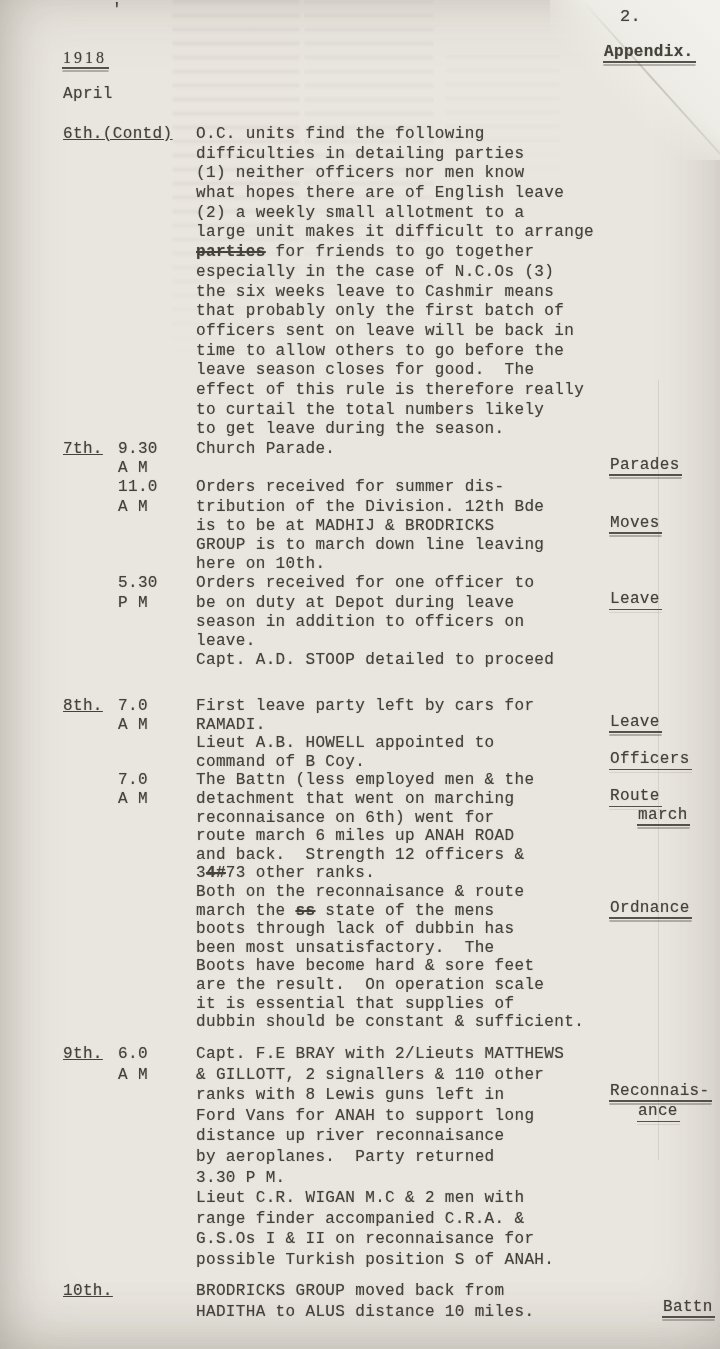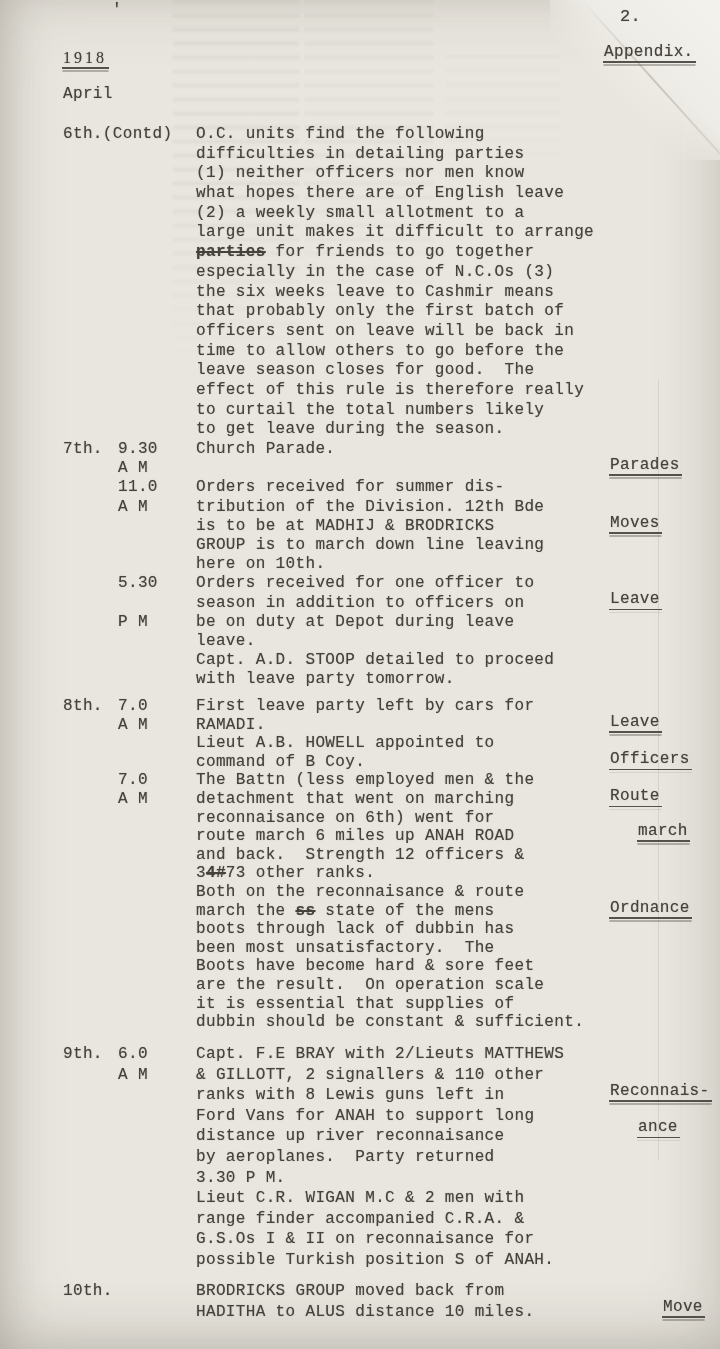--- a/index.html
+++ b/index.html
@@ -32,42 +32,42 @@
 
   
   .tw{font-size:16px;letter-spacing:.35px;line-height:1;white-space:pre;
       text-shadow:0 0 1px rgba(69,66,60,.5);}
 
   
   .hdr{position:absolute;}
   #page-number{left:620px;top:8px;font-size:17px;}
   #stray-mark{left:112px;top:2px;font-size:16px;}
   #year{left:63px;top:50px;letter-spacing:3px;font-family:Liberation Serif, serif;}
-  #appendix{left:604px;top:44px;}
+  #appendix{left:604px;top:44px;font-weight:bold;}
   #month{left:63px;top:86px;}
 
   
   .ul2{position:relative;display:inline-block;}
   .ul2::after{content:"";position:absolute;left:-1px;right:-2px;bottom:-3px;height:1.6px;
     background:currentColor;opacity:.9;
     box-shadow:0 3px 0 -.4px rgba(69,66,60,.65);}
 
   
   .entry{position:absolute;left:0;width:720px;}
   #entry-0{top:126px;--lh:19.7px;}
   #entry-1{top:441px;--lh:19.2px;}
   #entry-2{top:698px;--lh:18.6px;}
   #entry-3{top:1046px;--lh:20.6px;}
   #entry-4{top:1283px;--lh:21px;}
   .line{position:relative;height:var(--lh);}
-  .c-d{position:absolute;left:63px;top:0;}
+  .c-d{position:absolute;left:63px;top:0;text-decoration:underline;}
   .c-t{position:absolute;left:118px;top:0;}
   .c-b{position:absolute;left:196px;top:0;}
   .c-m{position:absolute;left:610px;top:16px;}
-  .c-m.mi1{left:638px;margin-top:16px;}
+  .c-m.mi1{left:638px;}
   .c-m.mi2{left:663px;}
   .st{font-weight:bold;text-decoration:line-through;text-decoration-thickness:2.4px;}
 </style>
 </head>
 <body>
 
 <div class="paper-shade"></div>
 <div class="fold-tr"></div>
 <div class="crease-tr"></div>
 <div class="vcrease"></div>
@@ -159,34 +159,31 @@
     </div>
     <div class="line">
       <span class="c-b tw">here on 10th.</span>
     </div>
     <div class="line">
       <span class="c-t tw">5.30</span>
       <span class="c-b tw">Orders received for one officer to</span>
       <span class="c-m tw"><span class="ul2">Leave</span></span>
     </div>
     <div class="line">
-      <span class="c-b tw">season in addition to officers on</span>
-    </div>
-    <div class="line">
       <span class="c-t tw">P M</span>
       <span class="c-b tw">be on duty at Depot during leave</span>
     </div>
     <div class="line">
+      <span class="c-b tw">season in addition to officers on</span>
+    </div>
+    <div class="line">
       <span class="c-b tw">leave.</span>
     </div>
     <div class="line">
       <span class="c-b tw">Capt. A.D. STOOP detailed to proceed</span>
-    </div>
-    <div class="line">
-      <span class="c-b tw">with leave party tomorrow.</span>
     </div>
   </div>
 <div class="entry" id="entry-2">
     <div class="line">
       <span class="c-d tw">8th.</span>
       <span class="c-t tw">7.0</span>
       <span class="c-b tw">First leave party left by cars for</span>
       <span class="c-m tw"><span class="ul2">Leave</span></span>
     </div>
     <div class="line">
@@ -285,18 +282,18 @@
       <span class="c-b tw">G.S.Os I &amp; II on reconnaisance for</span>
     </div>
     <div class="line">
       <span class="c-b tw">possible Turkish position S of ANAH.</span>
     </div>
   </div>
 <div class="entry" id="entry-4">
     <div class="line">
       <span class="c-d tw">10th.</span>
       <span class="c-b tw">BRODRICKS GROUP moved back from</span>
-      <span class="c-m mi2 tw"><span class="ul2">Move</span></span>
+      <span class="c-m mi2 tw"><span class="ul2">Battn</span></span>
     </div>
     <div class="line">
       <span class="c-b tw">HADITHA to ALUS distance 10 miles.</span>
     </div>
   </div>
 
 </body></html>

